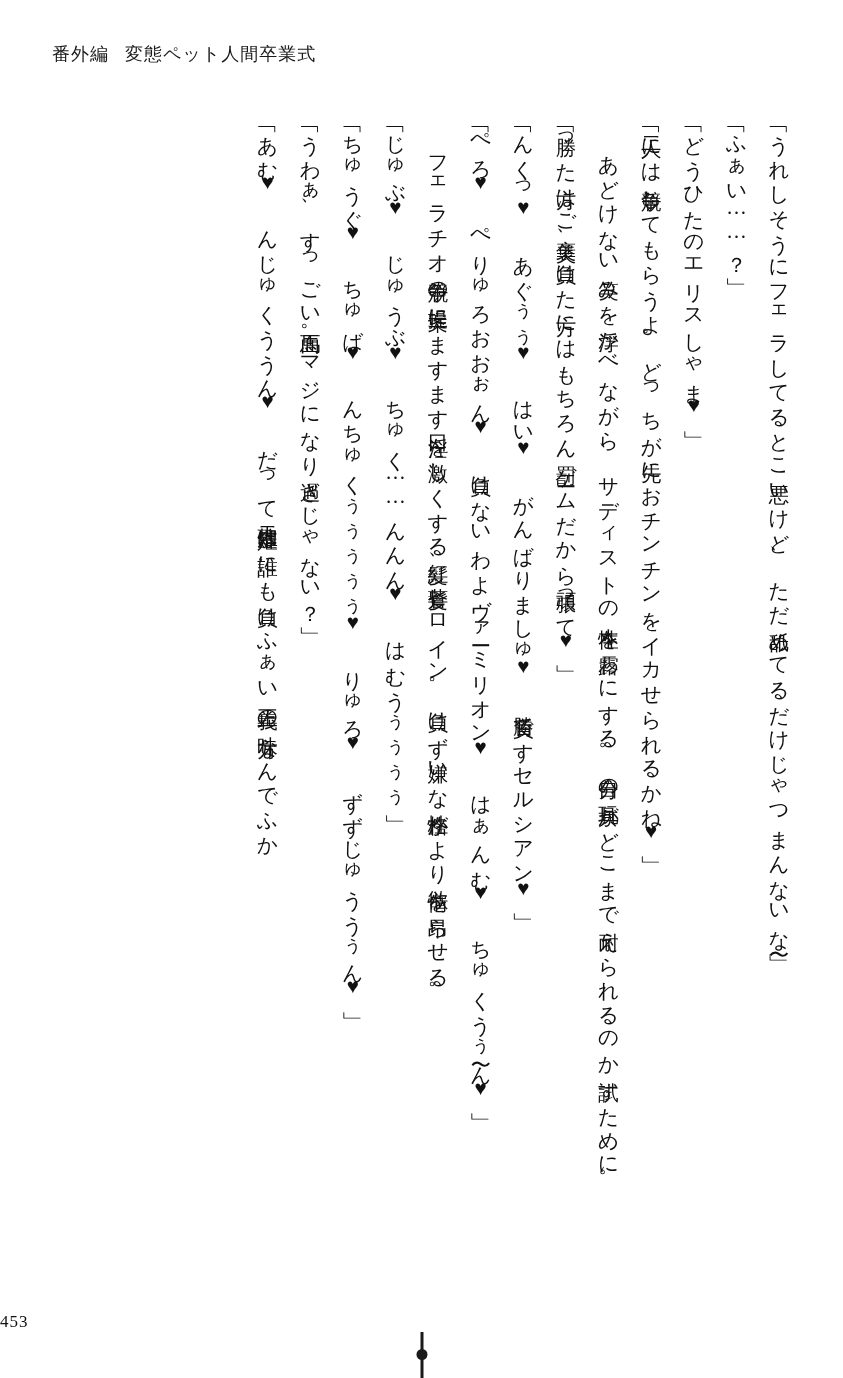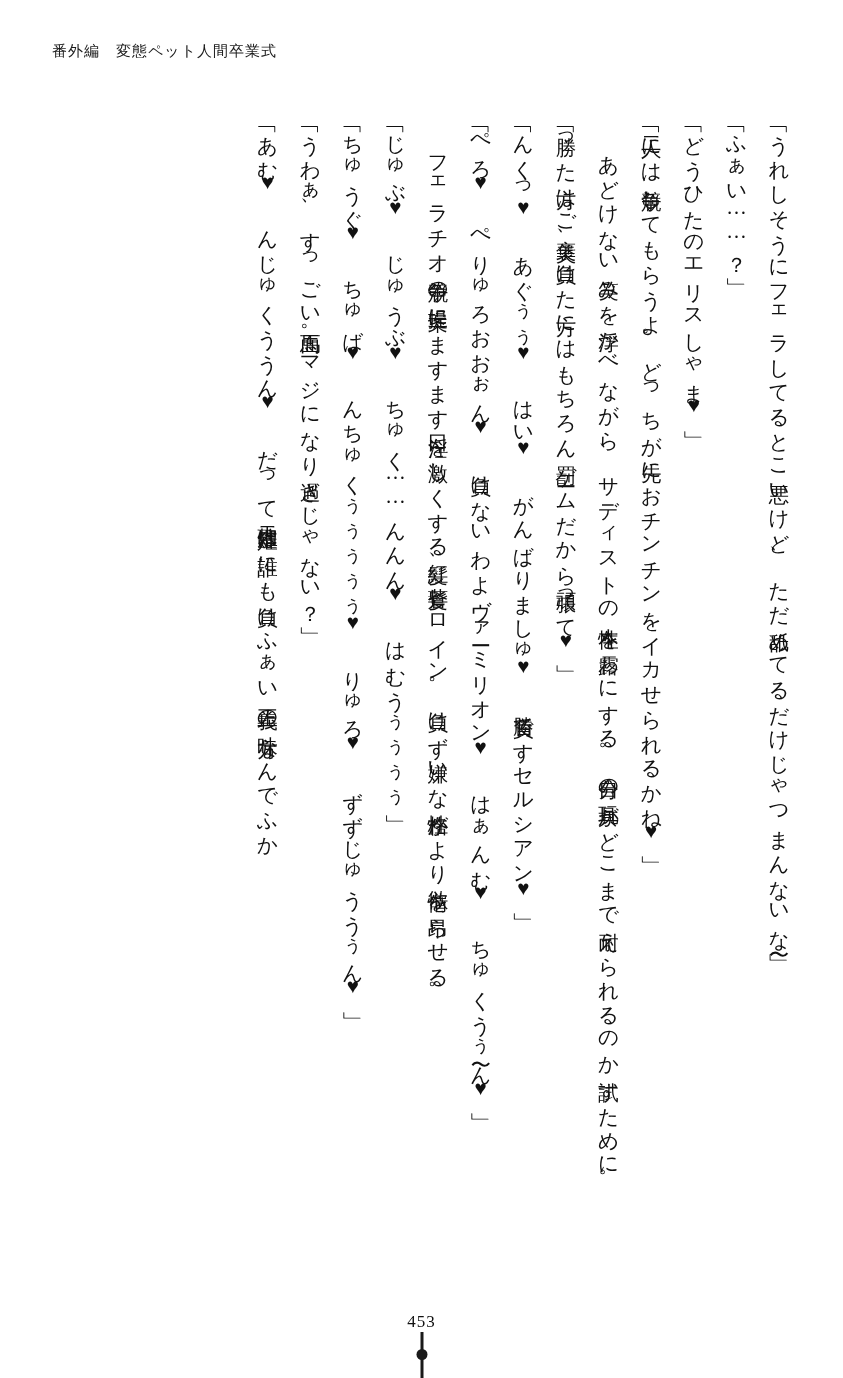--- a/index.html
+++ b/index.html
@@ -15,21 +15,21 @@
     overflow: hidden;
     font-family: "Liberation Serif", "DejaVu Serif", serif;
     color: #111111;
   }
 
   
   .header {
     position: absolute;
     top: 42px;
     left: 52px;
-    font-size: 15px;
+    font-size: 18px;
     letter-spacing: 1px;
     color: #1a1a1a;
     white-space: nowrap;
   }
   .header .header-sep {
     display: inline-block;
     width: 16px;
   }
 
   
@@ -55,21 +55,20 @@
   .body-text p.indent {
     text-indent: 1em;
   }
 
   
   .folio {
     position: absolute;
     left: 0;
     right: 0;
     bottom: 46px;
-    text-align: center;
     font-size: 17px;
     color: #111111;
     letter-spacing: 1px;
   }
   .spine-mark {
     position: absolute;
     left: 50%;
     bottom: 0;
     transform: translateX(-50%);
     width: 3px;

